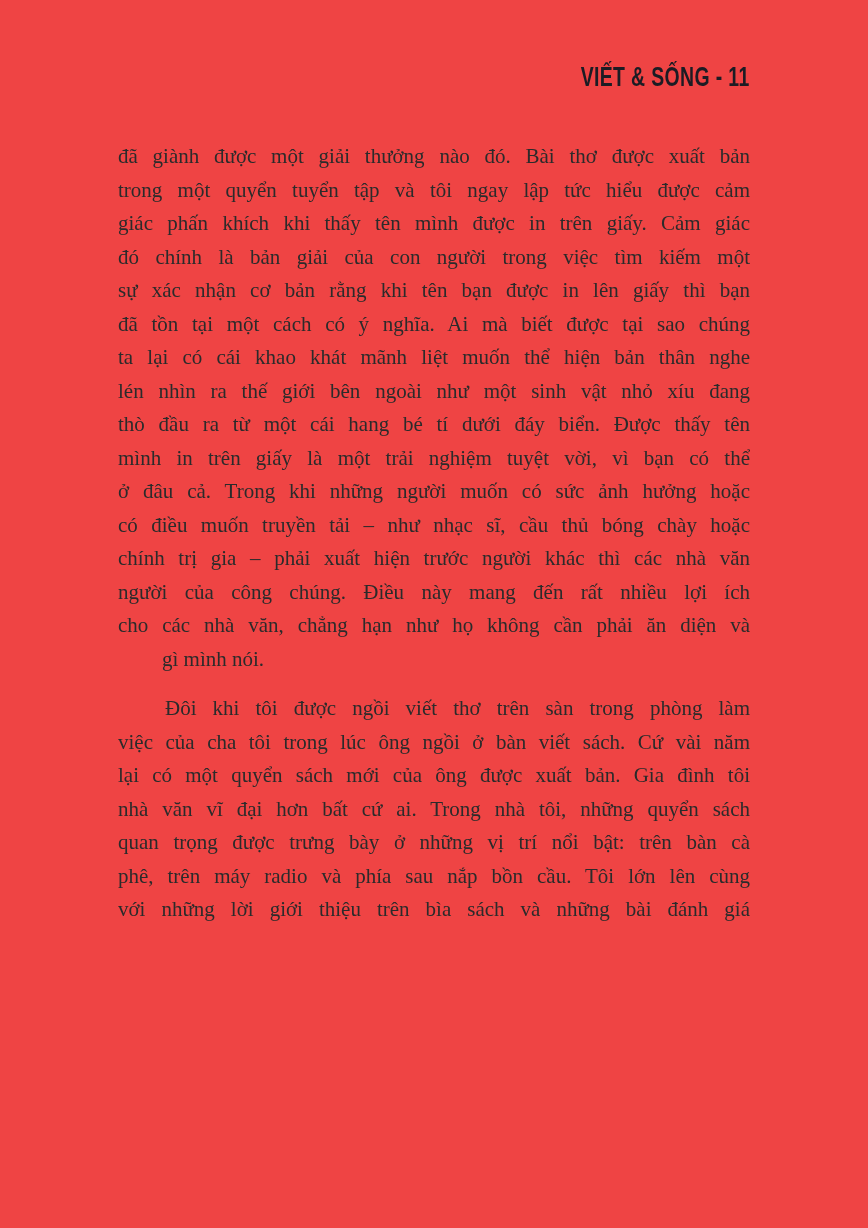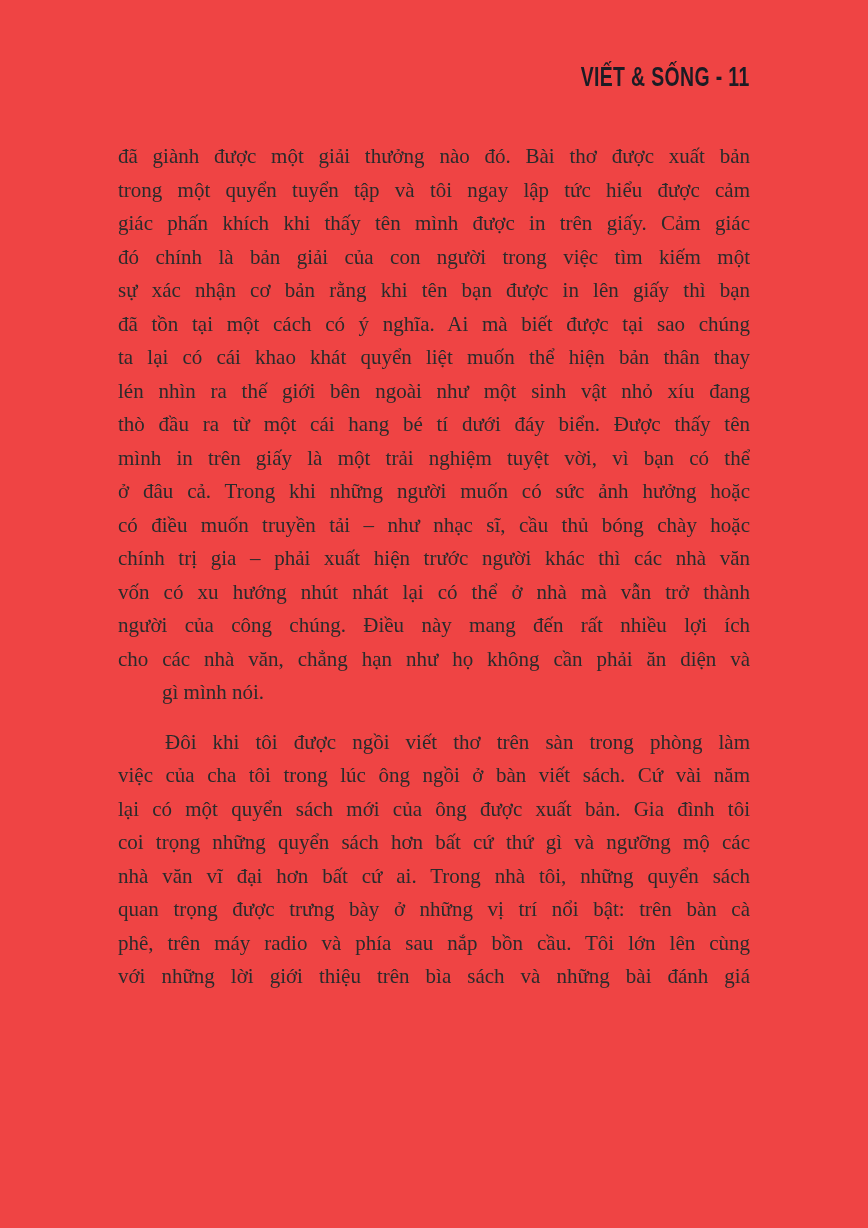--- a/index.html
+++ b/index.html
@@ -62,36 +62,34 @@
     <span>VIẾT &amp; SỐNG - 11</span>
   </div>
   <div class="body-block">
       <div class="para">
         <div class="line">đã giành được một giải thưởng nào đó. Bài thơ được xuất bản</div>
         <div class="line">trong một quyển tuyển tập và tôi ngay lập tức hiểu được cảm</div>
         <div class="line">giác phấn khích khi thấy tên mình được in trên giấy. Cảm giác</div>
         <div class="line">đó chính là bản giải của con người trong việc tìm kiếm một</div>
         <div class="line">sự xác nhận cơ bản rằng khi tên bạn được in lên giấy thì bạn</div>
         <div class="line">đã tồn tại một cách có ý nghĩa. Ai mà biết được tại sao chúng</div>
-        <div class="line">ta lại có cái khao khát quyển liệt muốn thể hiện bản thân thay</div>
+        <div class="line">ta lại có cái khao khát mãnh liệt muốn thể hiện bản thân nghe</div>
         <div class="line">lén nhìn ra thế giới bên ngoài như một sinh vật nhỏ xíu đang</div>
         <div class="line">thò đầu ra từ một cái hang bé tí dưới đáy biển. Được thấy tên</div>
         <div class="line">mình in trên giấy là một trải nghiệm tuyệt vời, vì bạn có thể</div>
         <div class="line">ở đâu cả. Trong khi những người muốn có sức ảnh hưởng hoặc</div>
         <div class="line">có điều muốn truyền tải – như nhạc sĩ, cầu thủ bóng chày hoặc</div>
         <div class="line">chính trị gia – phải xuất hiện trước người khác thì các nhà văn</div>
-        <div class="line">vốn có xu hướng nhút nhát lại có thể ở nhà mà vẫn trở thành</div>
         <div class="line">người của công chúng. Điều này mang đến rất nhiều lợi ích</div>
         <div class="line">cho các nhà văn, chẳng hạn như họ không cần phải ăn diện và</div>
         <div class="line short-last">gì mình nói.</div>
       </div>
       <div class="para">
         <div class="line first-indent">Đôi khi tôi được ngồi viết thơ trên sàn trong phòng làm</div>
         <div class="line">việc của cha tôi trong lúc ông ngồi ở bàn viết sách. Cứ vài năm</div>
         <div class="line">lại có một quyển sách mới của ông được xuất bản. Gia đình tôi</div>
-        <div class="line">coi trọng những quyển sách hơn bất cứ thứ gì và ngưỡng mộ các</div>
         <div class="line">nhà văn vĩ đại hơn bất cứ ai. Trong nhà tôi, những quyển sách</div>
         <div class="line">quan trọng được trưng bày ở những vị trí nổi bật: trên bàn cà</div>
         <div class="line">phê, trên máy radio và phía sau nắp bồn cầu. Tôi lớn lên cùng</div>
         <div class="line">với những lời giới thiệu trên bìa sách và những bài đánh giá</div>
       </div>
     </div>
 </div>
 
 </body></html>

